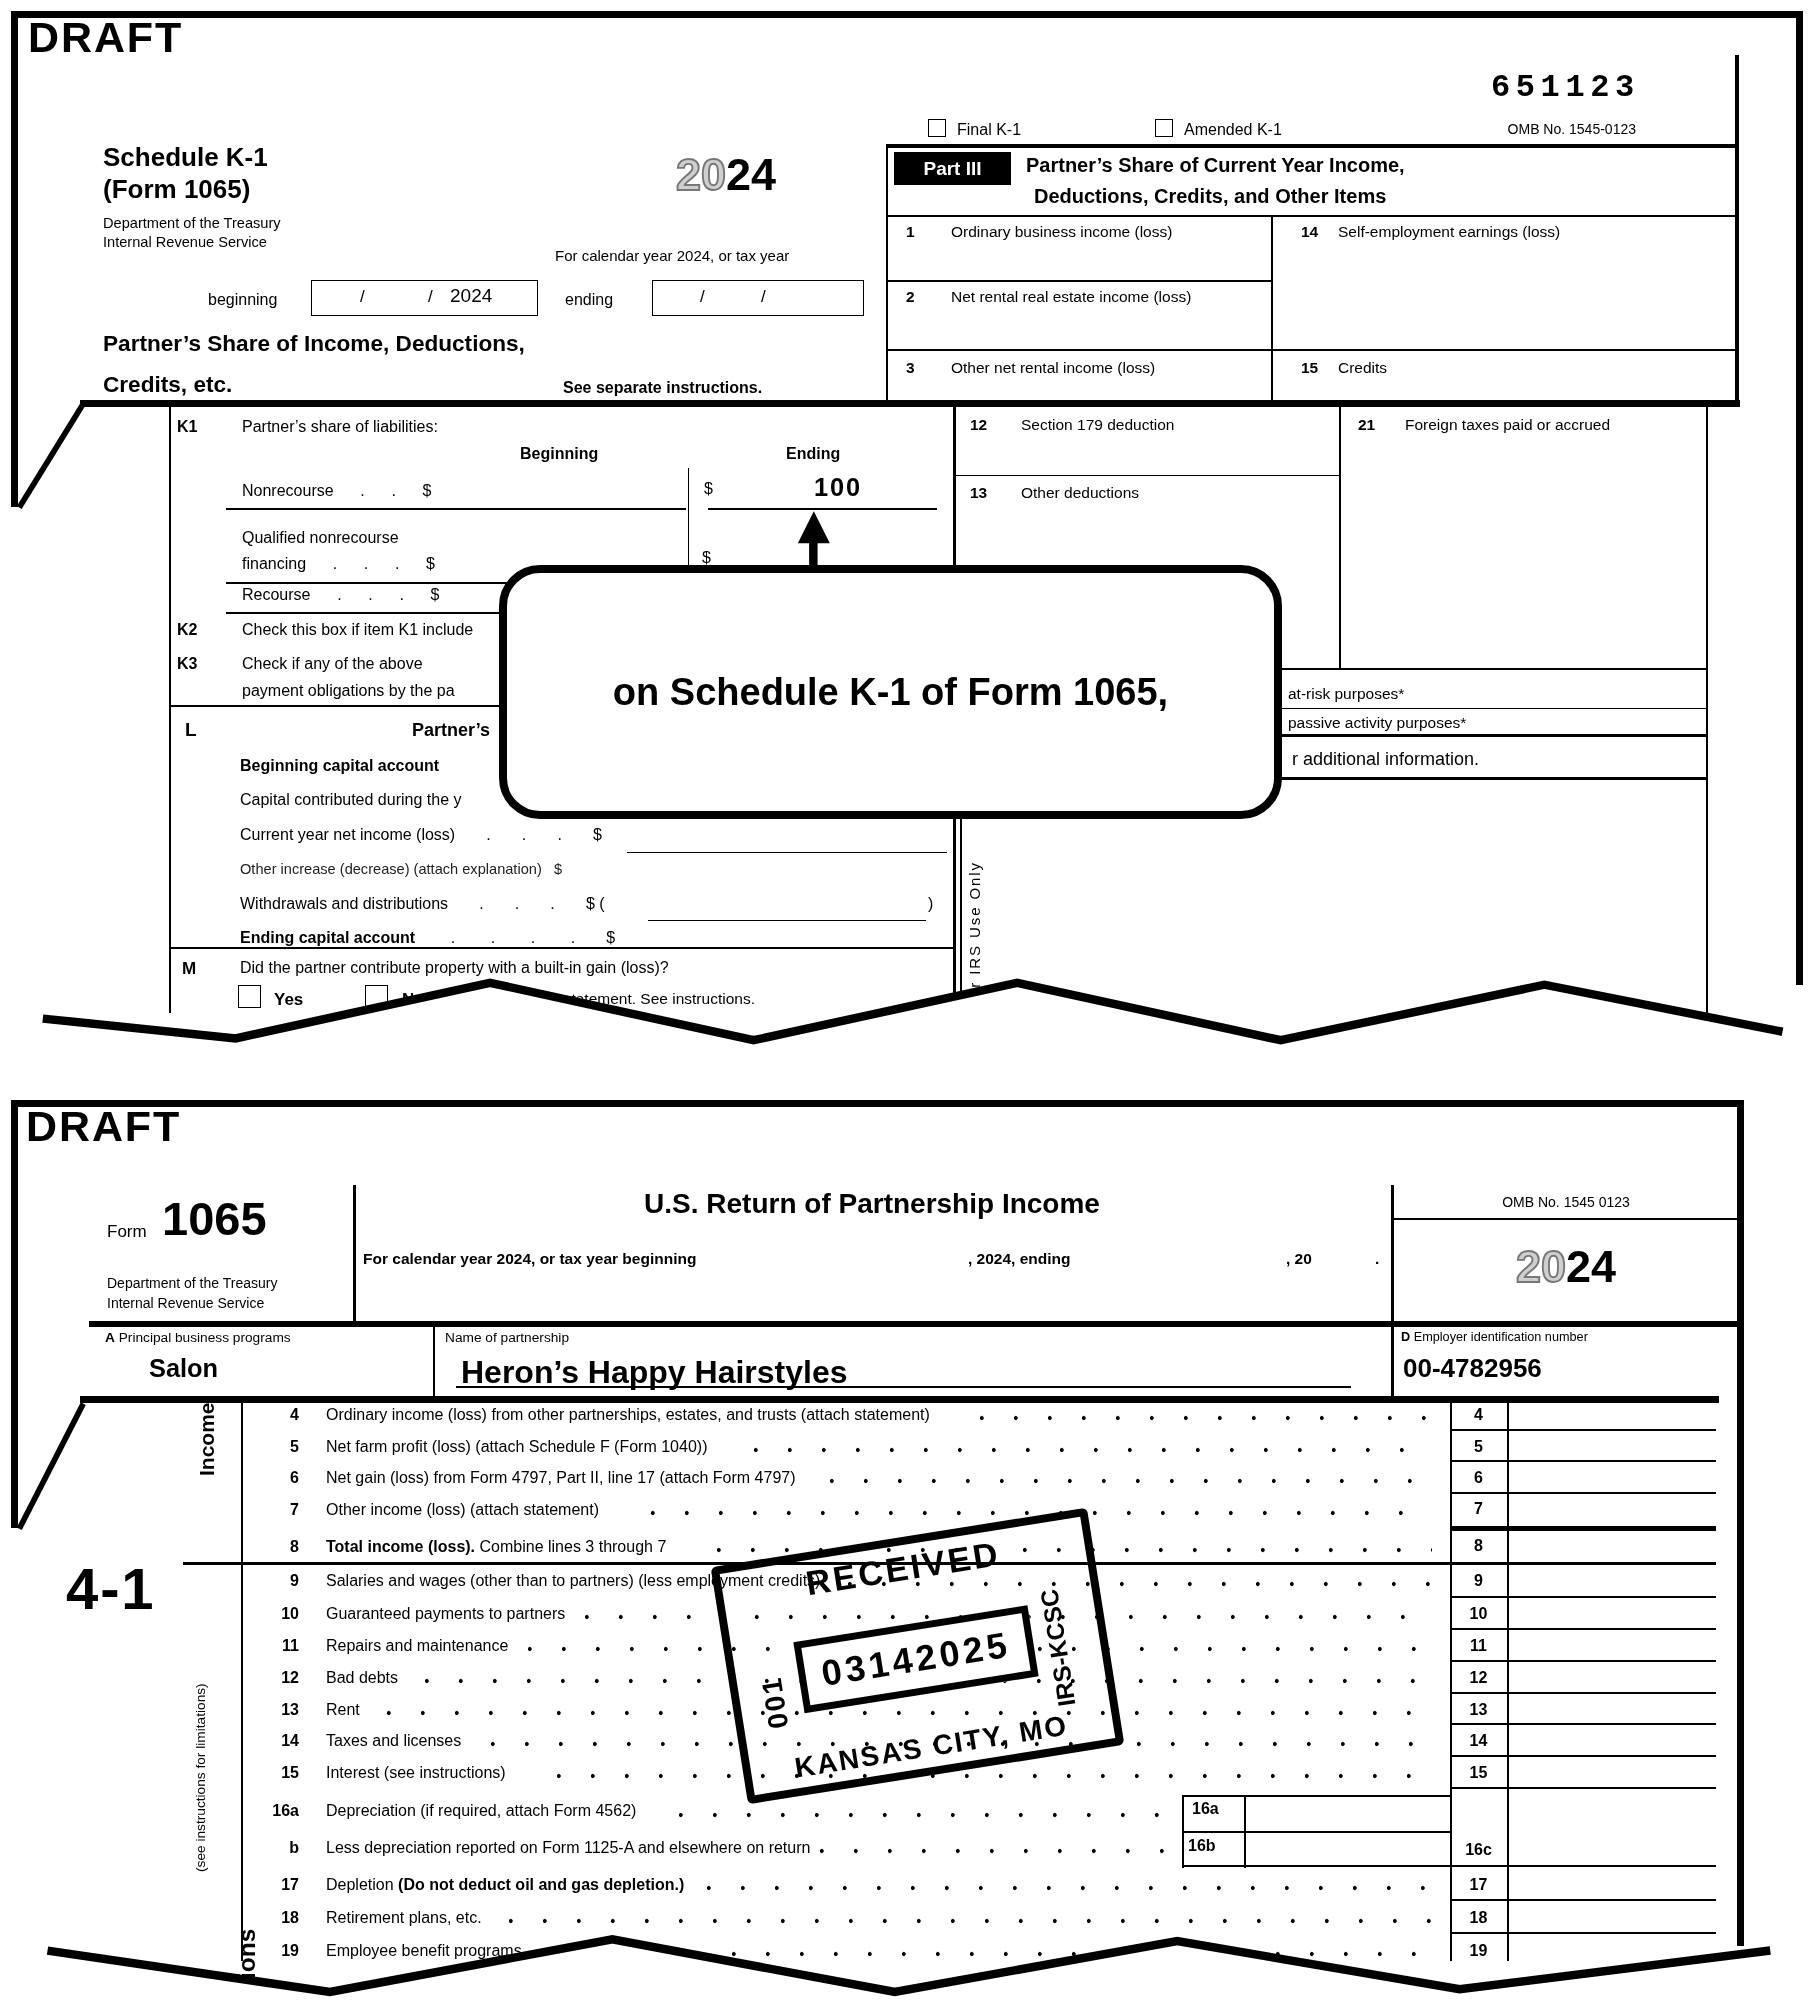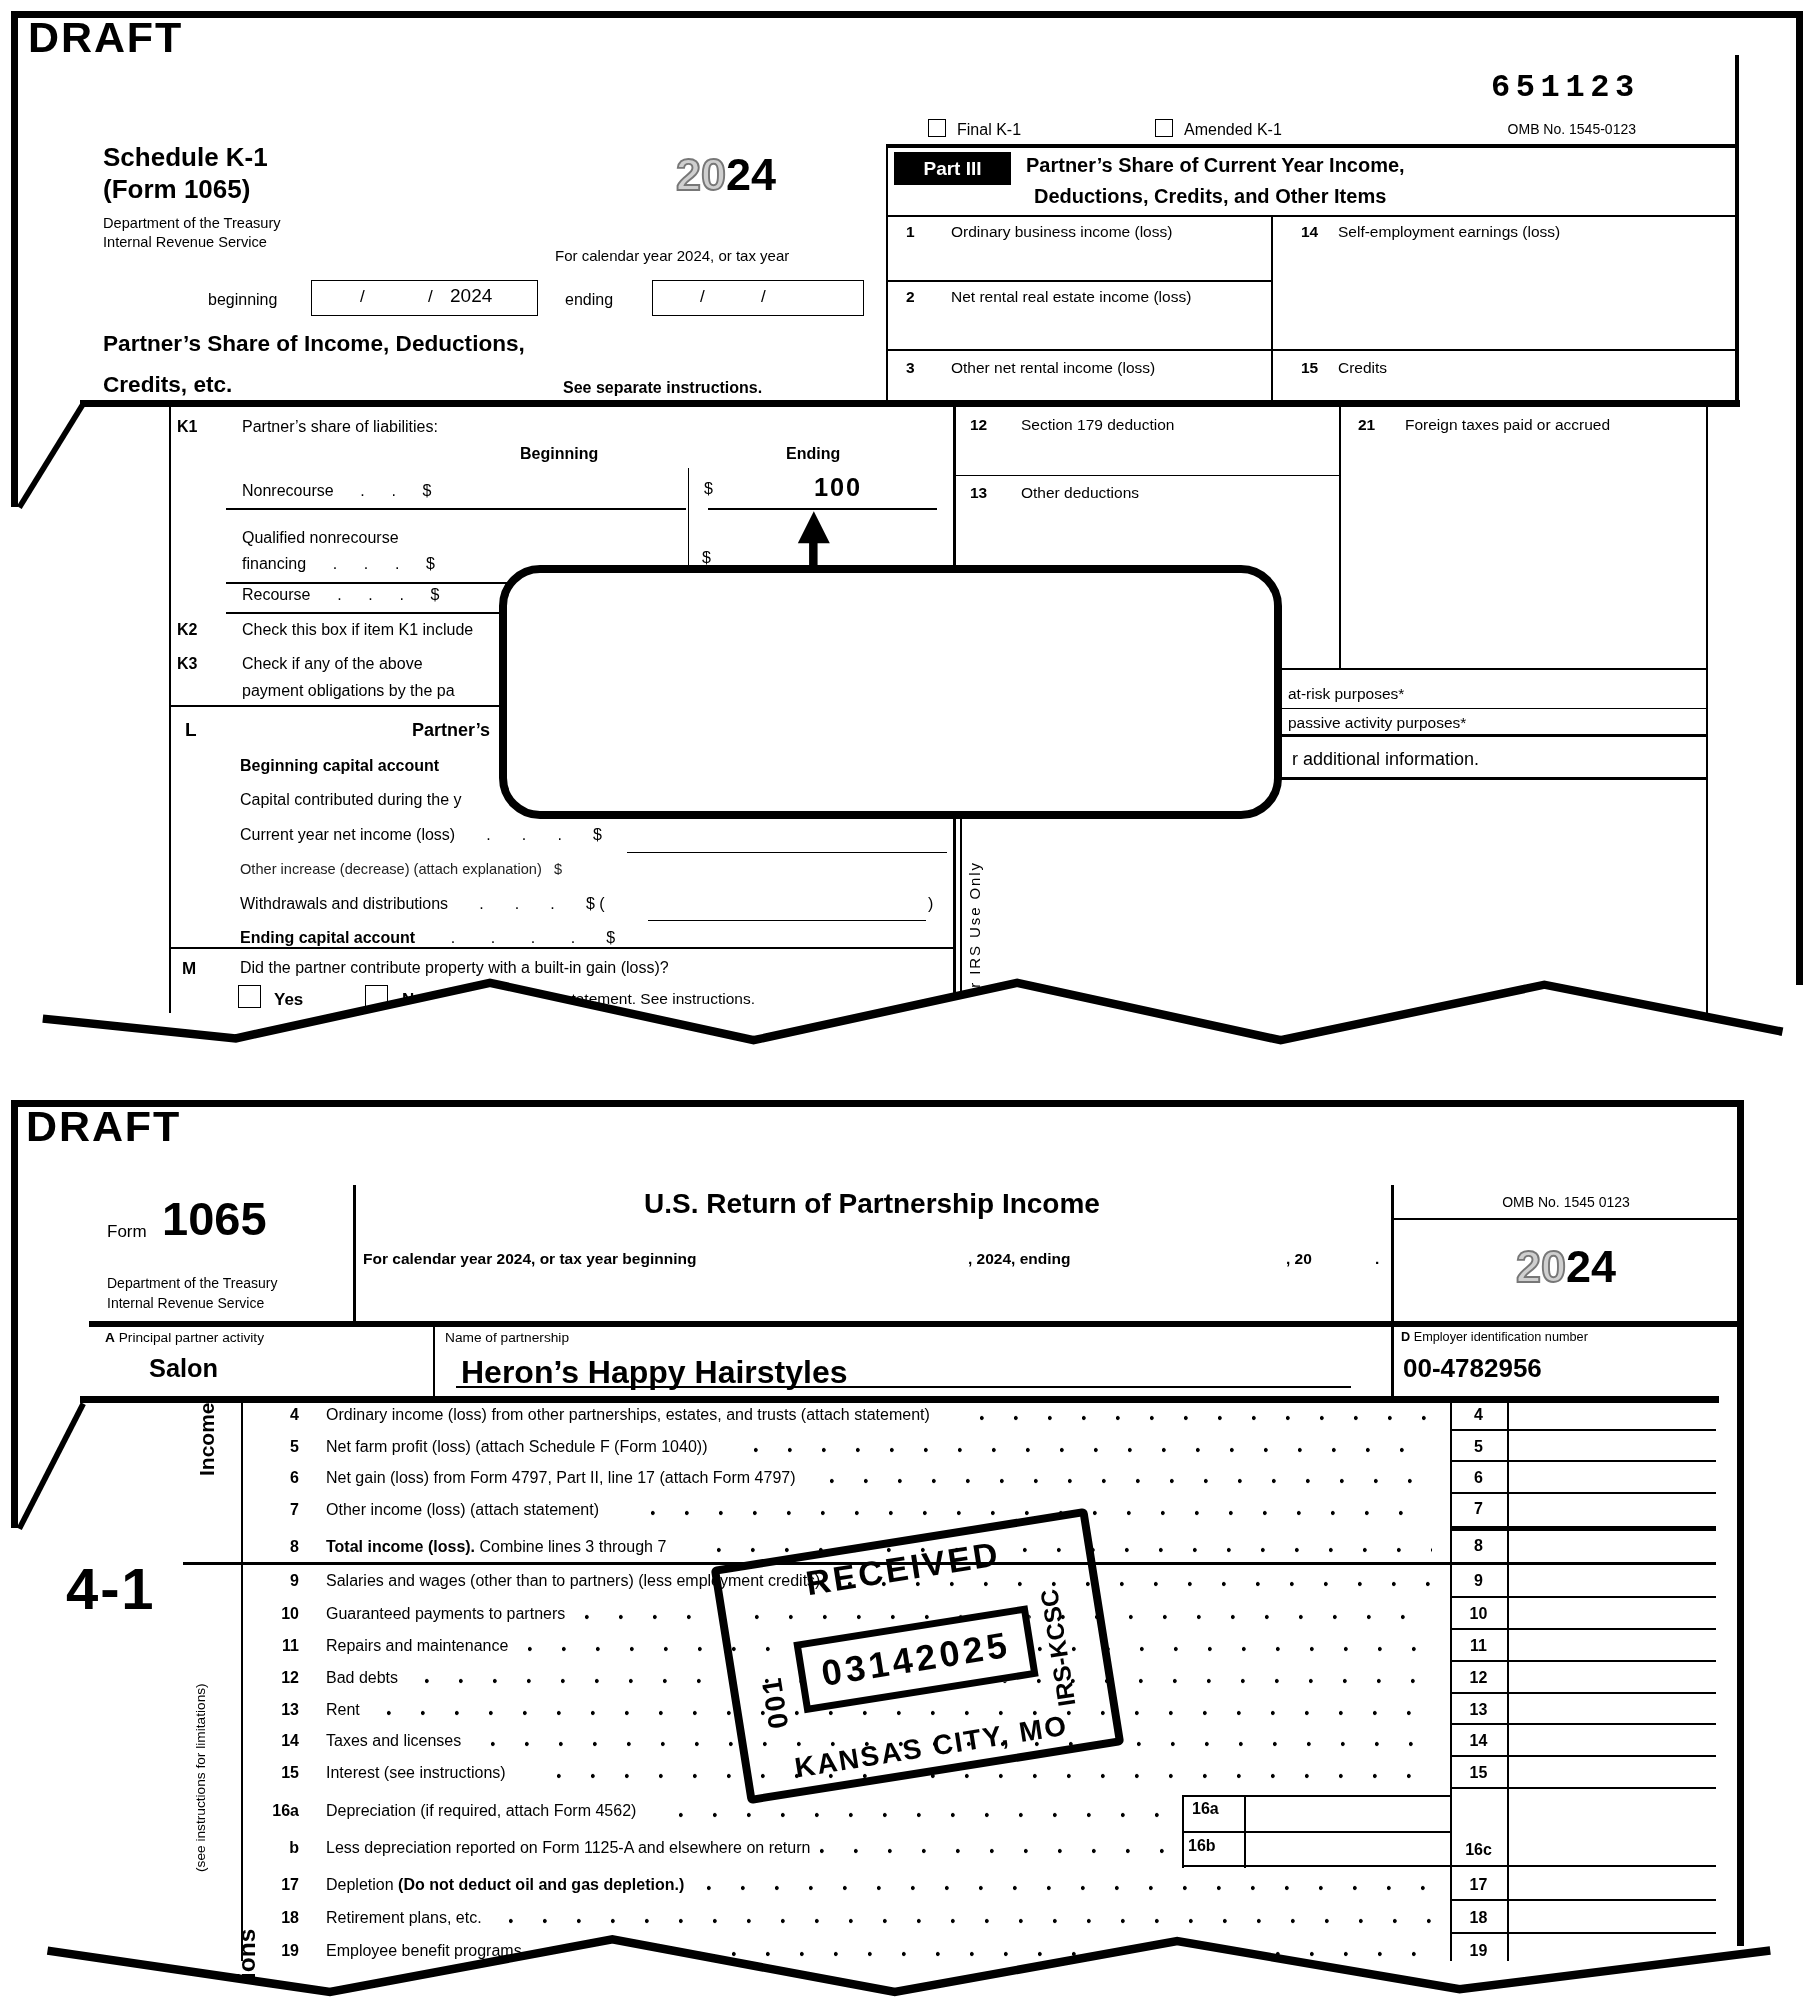--- a/index.html
+++ b/index.html
@@ -150,20 +150,21 @@
   <div class="t" style="left:1288px;top:685px;font-size:15.5px">at-risk purposes*</div>
   <div class="ln" style="left:954px;top:708px;width:753px;height:0.9px"></div>
   <div class="t" style="left:1288px;top:714px;font-size:15.5px">passive activity purposes*</div>
   <div class="ln" style="left:954px;top:734px;width:753px;height:2.8px"></div>
   <div class="t" style="left:1292px;top:749px;font-size:18px">r additional information.</div>
   <div class="ln" style="left:954px;top:777px;width:753px;height:2.8px"></div>
   <div class="ln" style="left:960px;top:777px;width:1.9px;height:235px"></div>
   <div class="vt" style="left:967px;top:1009px;font-size:15px;letter-spacing:1.9px">For IRS Use Only</div>
 
   <div class="callout">
+    <div>on Schedule K-1 of Form 1065,</div>
   </div>
 
   <div class="ln" style="left:11.3px;top:1100px;width:1733px;height:6.6px"></div>
   <div class="ln" style="left:1737px;top:1100px;width:6.6px;height:846px"></div>
   <div class="ln" style="left:11.3px;top:1106px;width:6.6px;height:422px"></div>
   <div class="t b" style="left:26px;top:1102px;font-size:43px;letter-spacing:1.9px">DRAFT</div>
 
   <div class="t" style="left:107px;top:1222px;font-size:17px">Form</div>
   <div class="t b" style="left:162px;top:1192px;font-size:47px">1065</div>
   <div class="ln" style="left:353px;top:1185px;width:2.8px;height:138px"></div>
@@ -175,21 +176,21 @@
   <div class="t b" style="left:968px;top:1250px;font-size:15.5px">, 2024, ending</div>
   <div class="t b" style="left:1286px;top:1250px;font-size:15.5px">, 20</div>
   <div class="t b" style="left:1375px;top:1250px;font-size:15.5px">.</div>
 
   <div class="ln" style="left:1391px;top:1185px;width:2.8px;height:212px"></div>
   <div class="t" style="left:1394px;top:1194px;width:344px;text-align:center;font-size:14px">OMB No. 1545 0123</div>
   <div class="ln" style="left:1391px;top:1218px;width:347px;height:1.9px"></div>
   <div class="t b" style="left:1394px;top:1241px;width:344px;text-align:center;font-size:45px"><span class="outline">20</span><span>24</span></div>
   <div class="ln" style="left:89px;top:1321px;width:1648px;height:5.6px"></div>
 
-  <div class="t" style="left:105px;top:1330px;font-size:13.7px"><span class="b">A</span><span> </span><span>Principal partner activity</span></div>
+  <div class="t" style="left:105px;top:1330px;font-size:13.7px"><span class="b">A</span><span> </span><span>Principal business programs</span></div>
   <div class="t b" style="left:149px;top:1354px;font-size:25.4px">Salon</div>
   <div class="ln" style="left:433px;top:1327px;width:1.9px;height:70px"></div>
   <div class="t" style="left:445px;top:1330px;font-size:13.7px">Name of partnership</div>
   <div class="t b" style="left:461px;top:1354px;font-size:32px">Heron’s Happy Hairstyles</div>
   <div class="ln" style="left:456px;top:1386px;width:895px;height:1.9px"></div>
   <div class="t" style="left:1401px;top:1330px;font-size:12.7px"><span class="b">D</span><span> </span><span>Employer identification number</span></div>
   <div class="t b" style="left:1403px;top:1354px;font-size:26px">00-4782956</div>
 
   <div class="abs" style="left:80px;top:1396px;width:1639px;height:565px;background:#fff"></div>
   <div class="ln" style="left:80px;top:1396px;width:1639px;height:6.6px"></div>

